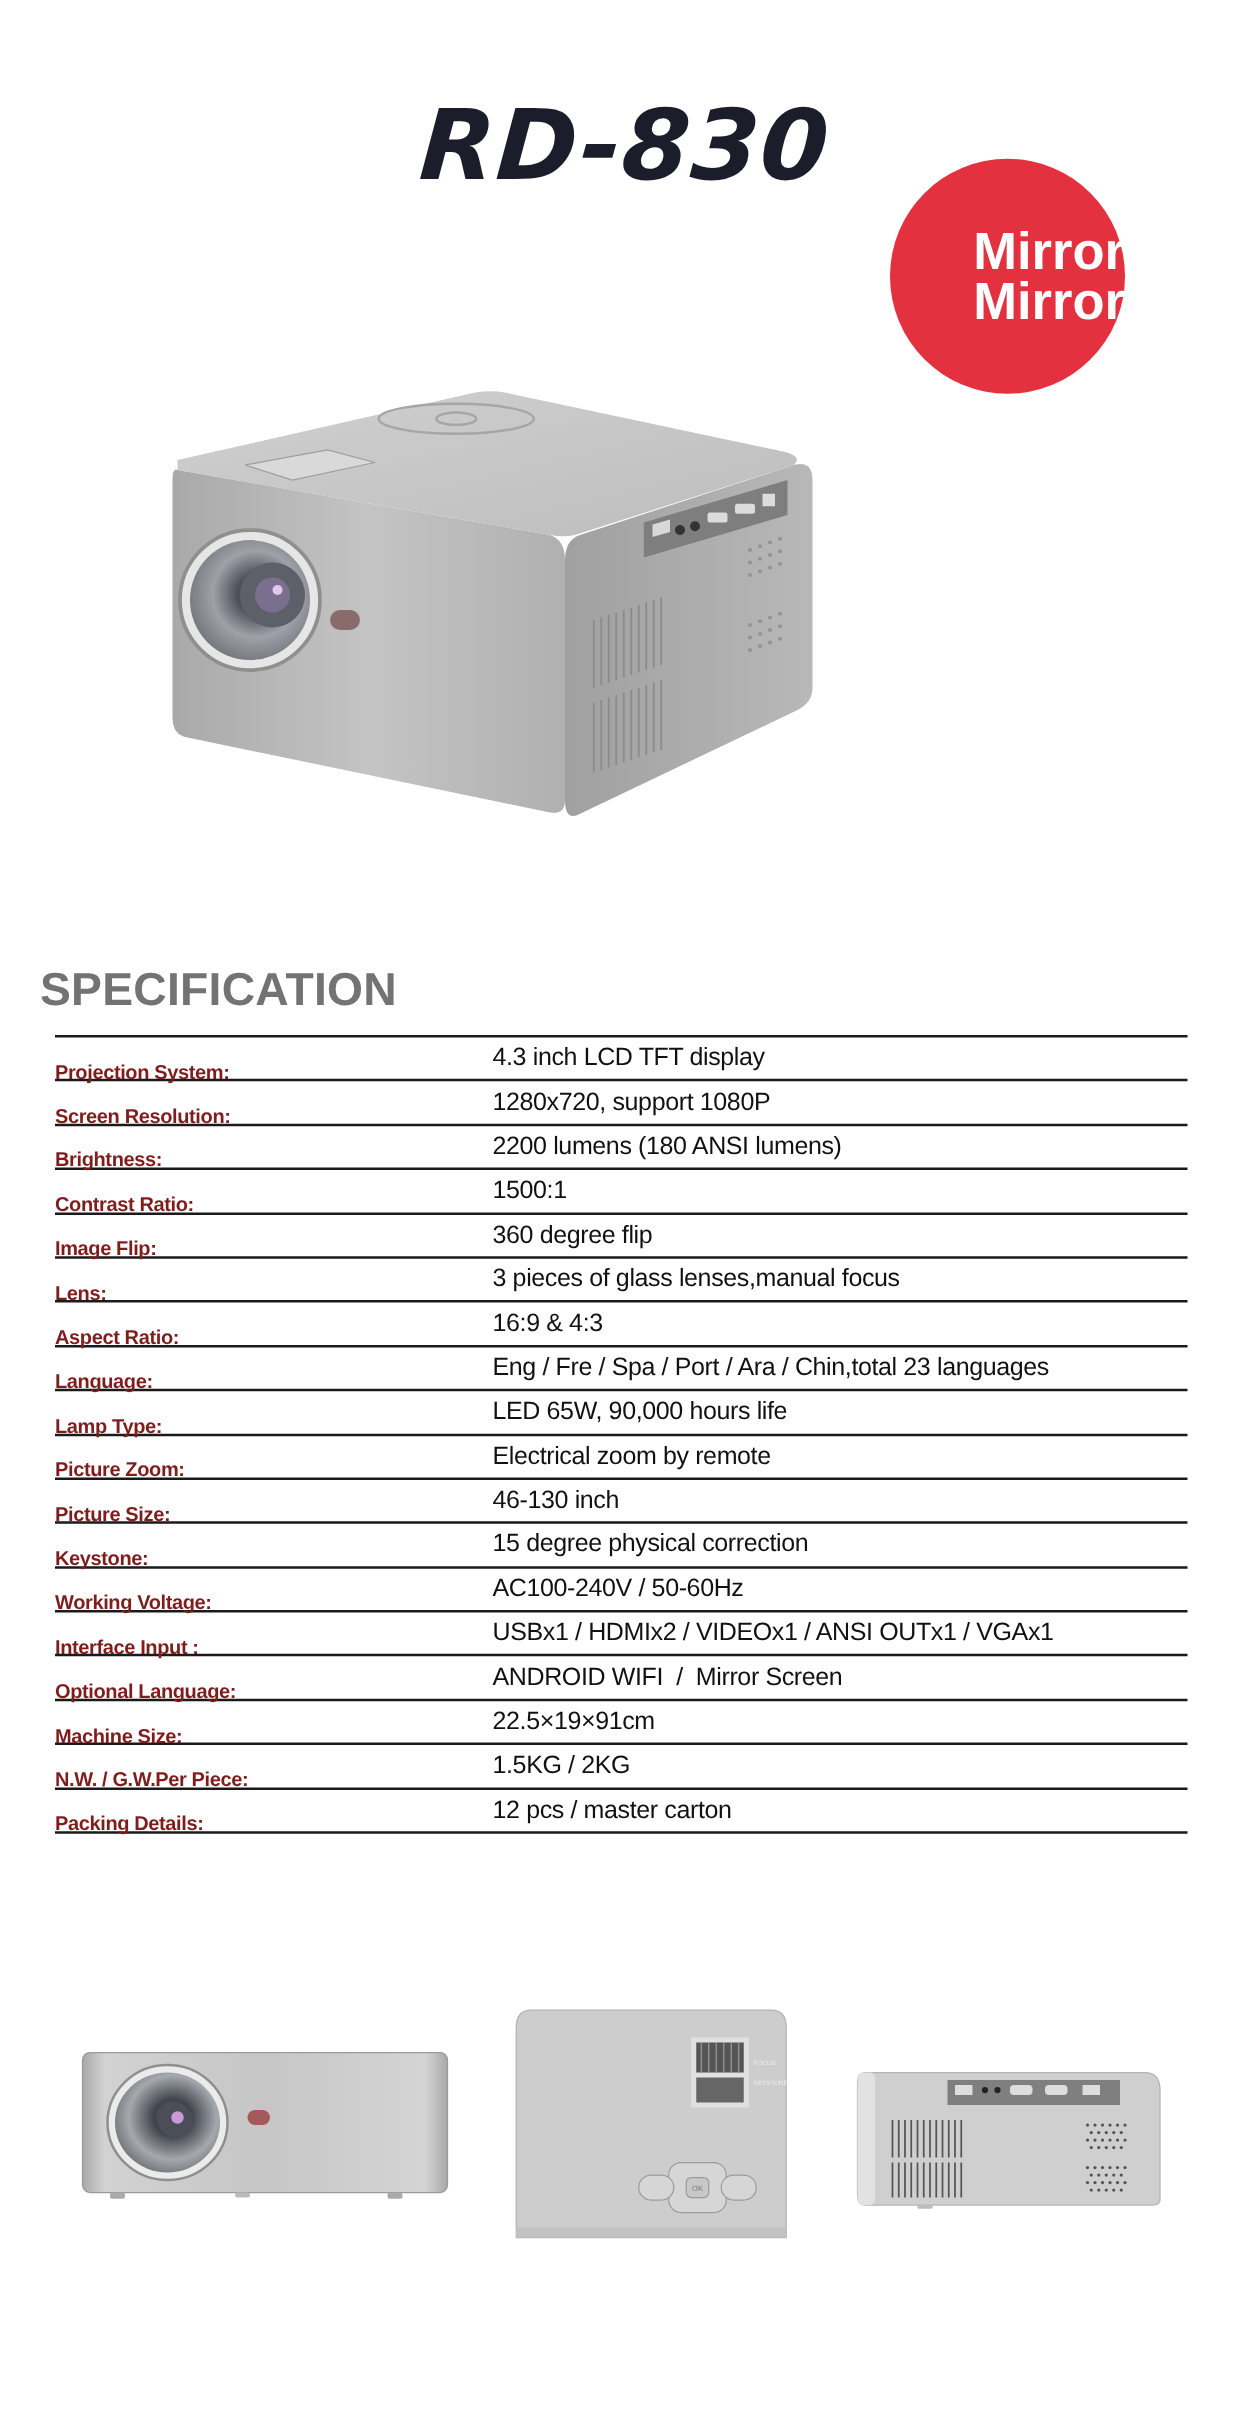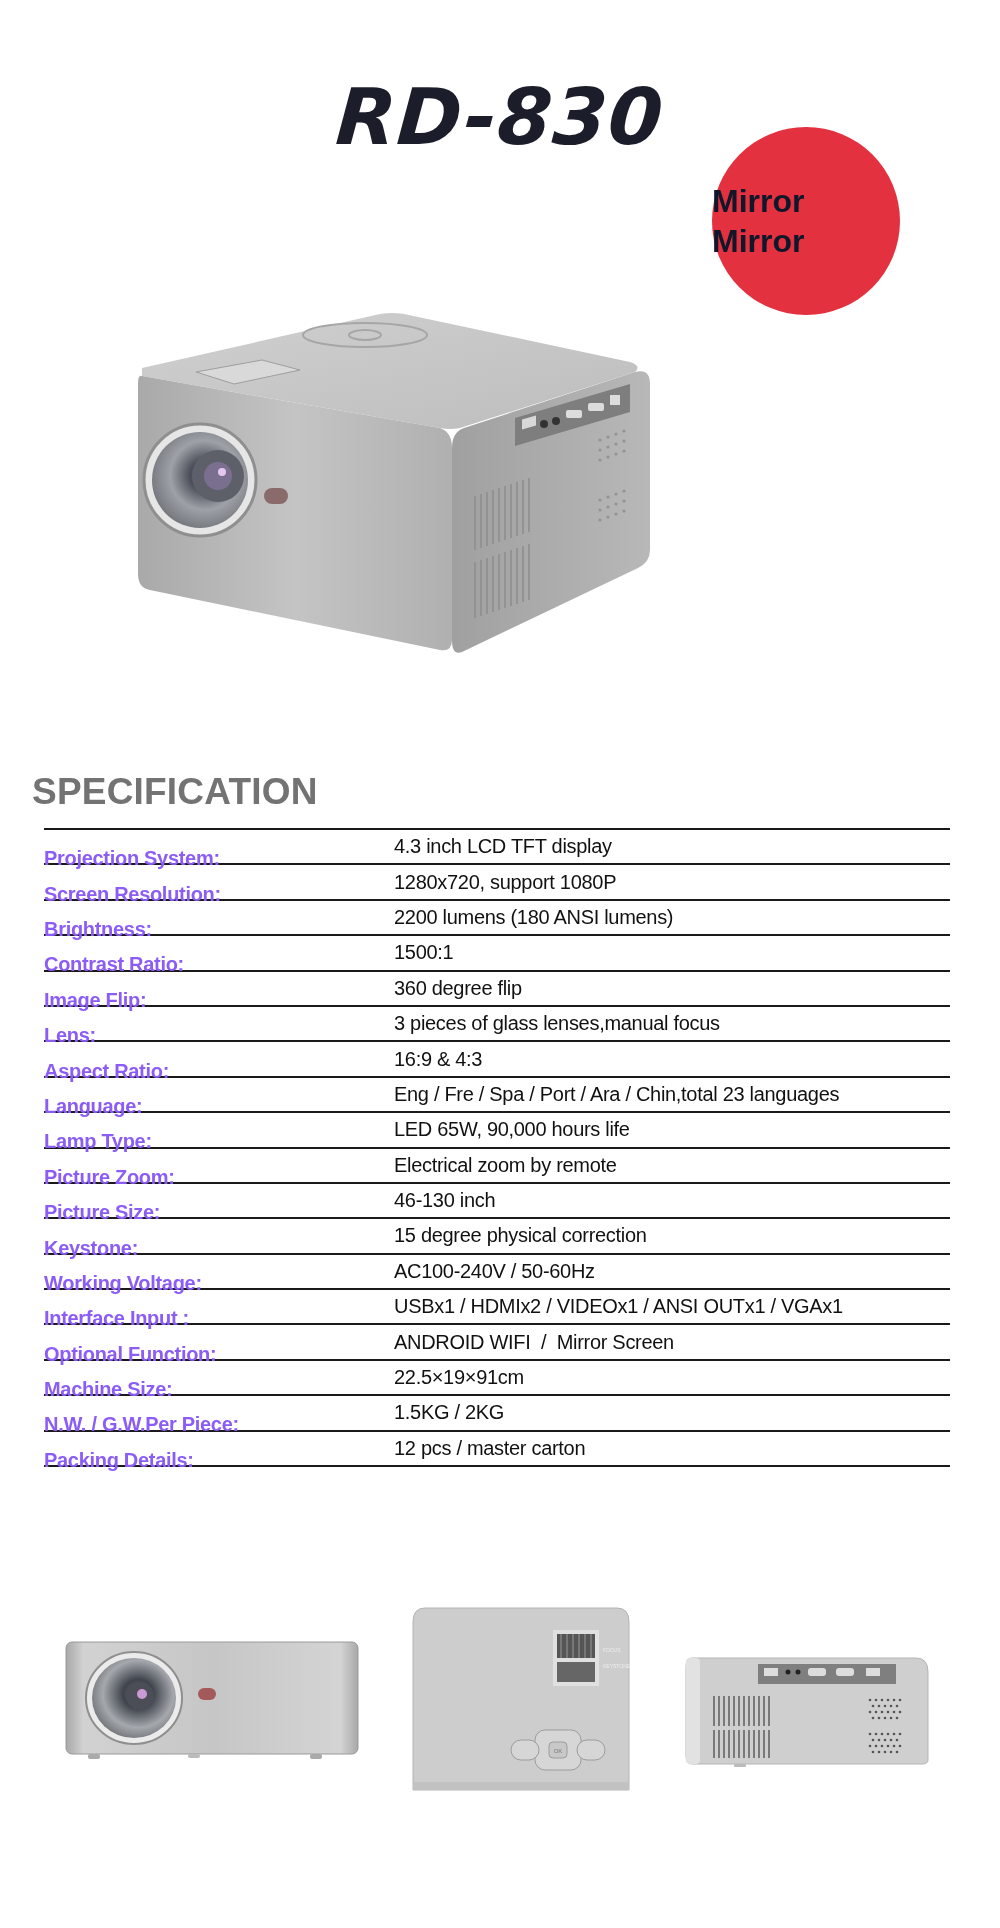--- a/index.html
+++ b/index.html
@@ -9,44 +9,44 @@
   .model-title {
     position: absolute; left: 0; top: 78px; width: 1000px; text-align: center;
     font-family: "DejaVu Sans", sans-serif; font-style: italic; font-weight: bold;
     font-size: 78px; letter-spacing: 1px; color: #1b1e2a; line-height: 1;
     transform: skewX(-4deg);
   }
 
   .badge {
     position: absolute; left: 712px; top: 127px; width: 188px; height: 188px;
     border-radius: 50%; background: #e3313f;
-    display: flex; flex-direction: column; align-items: flex-start; justify-content: center;
-    color: #0f172a; font-weight: bold; font-family: "Liberation Sans", sans-serif;
-    font-size: 32px; line-height: 40px;
+    display: flex; flex-direction: column; align-items: flex-end; justify-content: center;
+    color: #ffffff; font-weight: bold; font-family: "Liberation Sans", sans-serif;
+    font-size: 42px; line-height: 40px;
   }
 
   
   .hero { position: absolute; left: 130px; top: 300px; width: 680px; height: 360px; }
 
   .spec-heading {
     position: absolute; left: 32px; top: 771px;
     font-family: "Liberation Sans", sans-serif; font-weight: bold; font-size: 37px;
     color: #737373; letter-spacing: 0.2px;
   }
 
   .spec-table {
     position: absolute; left: 44px; top: 828px; width: 906px;
     border-top: 2px solid #1a1a1a;
   }
   .spec-row {
     display: flex; align-items: center; height: 35.4px;
     border-bottom: 2px solid #1a1a1a;
   }
   .spec-label {
-    width: 304px; font-weight: bold; font-size: 20px; color: #8b5cf6;
+    width: 304px; font-weight: bold; font-size: 16px; color: #7f1d1d;
     font-family: "Liberation Sans", sans-serif; letter-spacing: -0.3px; margin-top: 24px;
   }
   .spec-value {
     flex: 1; font-size: 20px; color: #111;
     font-family: "Liberation Sans", sans-serif; letter-spacing: -0.3px; margin-left: 46px;
   }
 
   .views { position: absolute; left: 0; top: 1580px; width: 1000px; height: 240px; }
   .view { position: absolute; }
 </style>
@@ -218,21 +218,21 @@
   </div>
   <div class="spec-row">
     <div class="spec-label">Working Voltage:</div>
     <div class="spec-value">AC100-240V / 50-60Hz</div>
   </div>
   <div class="spec-row">
     <div class="spec-label">Interface Input :</div>
     <div class="spec-value">USBx1 / HDMIx2 / VIDEOx1 / ANSI OUTx1 / VGAx1</div>
   </div>
   <div class="spec-row">
-    <div class="spec-label">Optional Function:</div>
+    <div class="spec-label">Optional Language:</div>
     <div class="spec-value" style="white-space:pre">ANDROID WIFI  /  Mirror Screen</div>
   </div>
   <div class="spec-row">
     <div class="spec-label">Machine Size:</div>
     <div class="spec-value">22.5×19×91cm</div>
   </div>
   <div class="spec-row">
     <div class="spec-label">N.W. / G.W.Per Piece:</div>
     <div class="spec-value">1.5KG / 2KG</div>
   </div>

